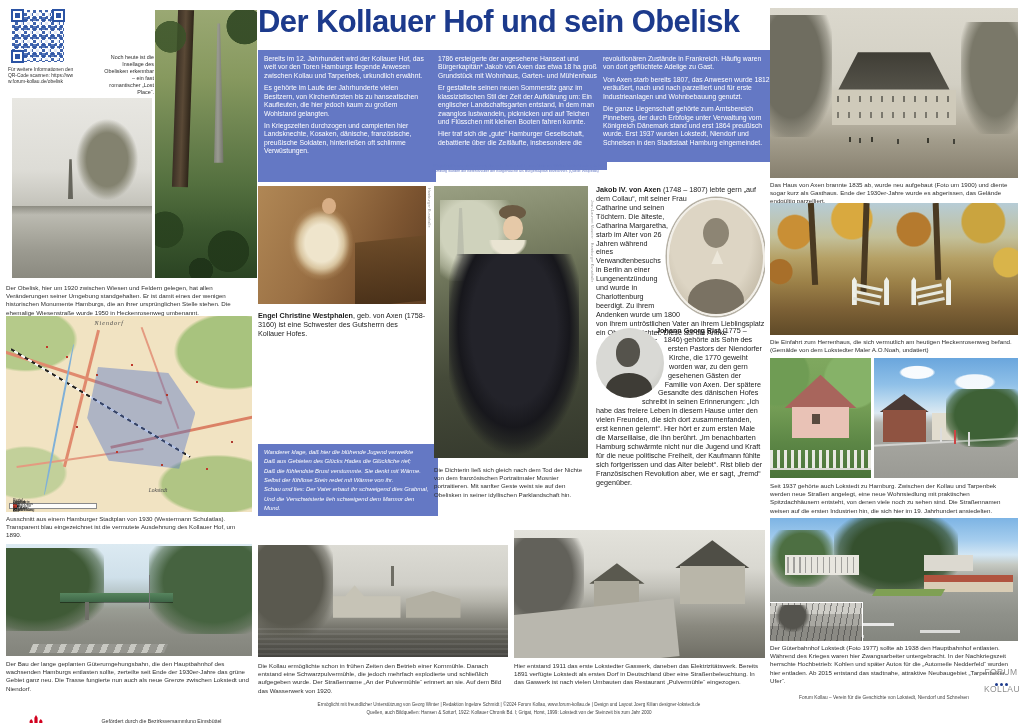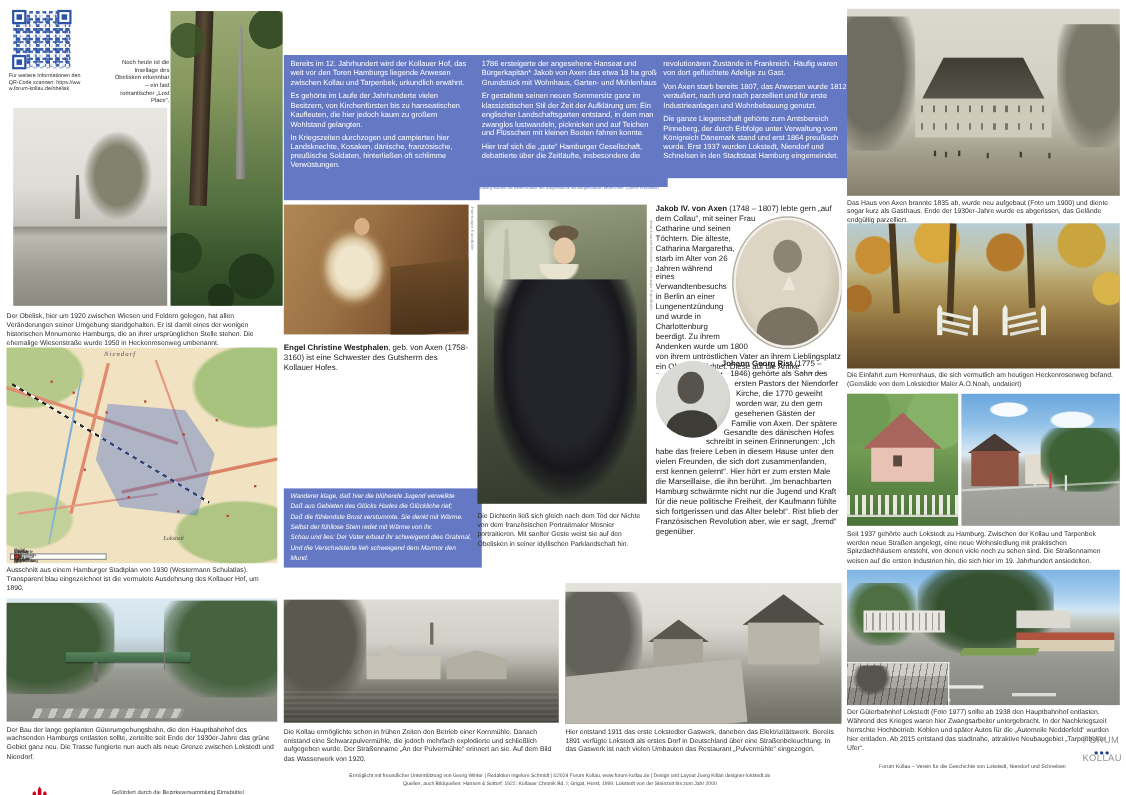--- a/index.html
+++ b/index.html
@@ -345,20 +345,21 @@
       <path fill="#d2001e" d="M2 18 V10 L4 7.5 L6 10 V18 Z M8 18 V6 L10 2.5 L12 6 V18 Z M14 18 V10 L16 7.5 L18 10 V18 Z"></path>
       <rect fill="#d2001e" x="1" y="18" width="18" height="1.6"></rect>
     </svg>
     <span>
       <span class="hword" style="display:block;margin-top:36px;">Hamburg</span>
       <span class="hsub">Bezirksamt Eimsbüttel</span>
     </span>
     <span class="fnote">Gefördert durch die Bezirksversammlung Eimsbüttel</span>
   </div>
 
+  <h1 class="title">Der Kollauer Hof und sein Obelisk</h1>
   <div class="ibox" id="ibox1">
     <p>Bereits im 12. Jahrhundert wird der Kollauer Hof, das weit vor den Toren Hamburgs liegende Anwesen zwischen Kollau und Tarpenbek, urkundlich erwähnt.</p>
     <p>Es gehörte im Laufe der Jahrhunderte vielen Besitzern, von Kirchenfürsten bis zu hanseatischen Kaufleuten, die hier jedoch kaum zu großem Wohlstand gelangten.</p>
     <p>In Kriegszeiten durchzogen und campierten hier Landsknechte, Kosaken, dänische, französische, preußische Soldaten, hinterließen oft schlimme Verwüstungen.</p>
   </div>
   <div class="ibox" id="ibox2">
     <p>1786 ersteigerte der angesehene Hanseat und Bürgerkapitän* Jakob von Axen das etwa 18 ha große Grundstück mit Wohnhaus, Garten- und Mühlenhaus.</p>
     <p>Er gestaltete seinen neuen Sommersitz ganz im klassizistischen Stil der Zeit der Aufklärung um: Ein englischer Landschaftsgarten entstand, in dem man zwanglos lustwandeln, picknicken und auf Teichen und Flüsschen mit kleinen Booten fahren konnte.</p>
     <p>Hier traf sich die „gute“ Hamburger Gesellschaft, debattierte über die Zeitläufte, insbesondere die</p>
   </div>

